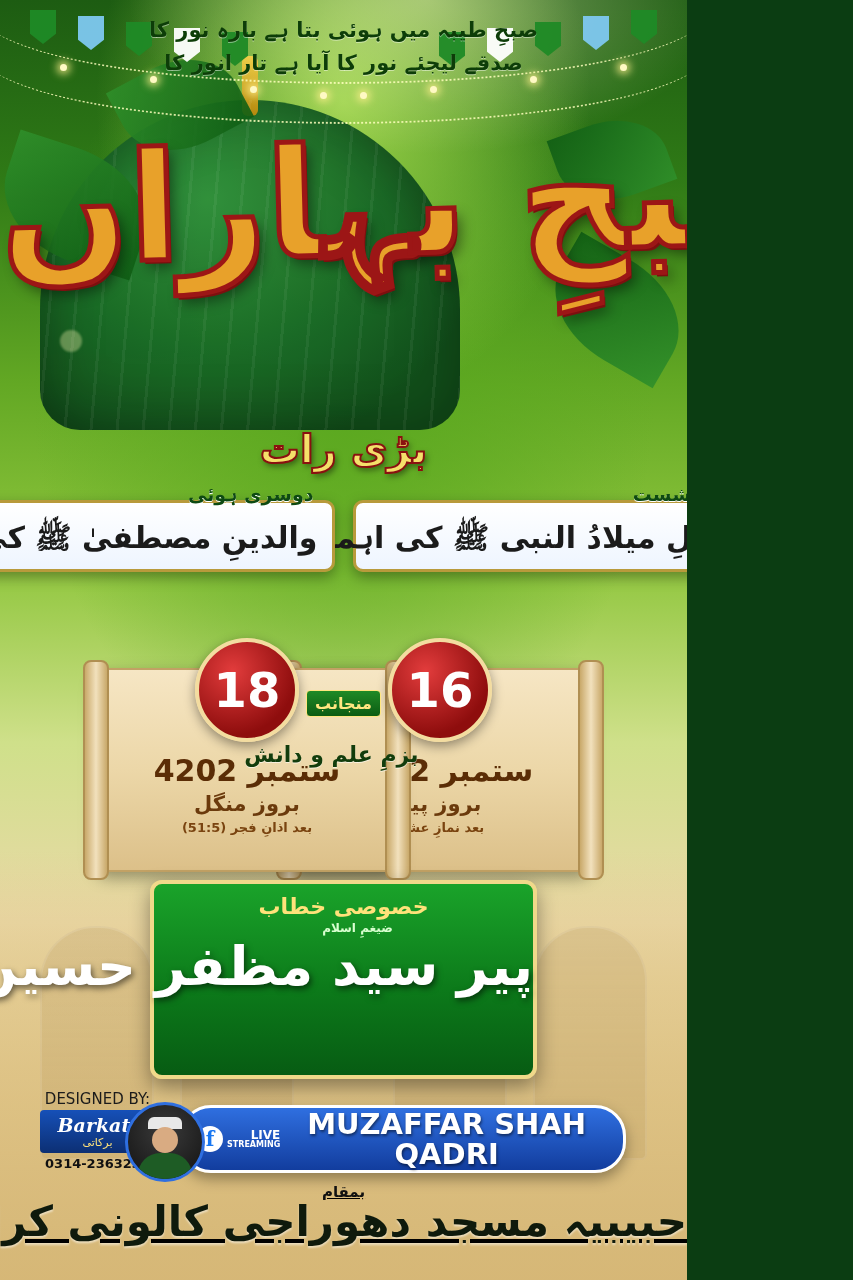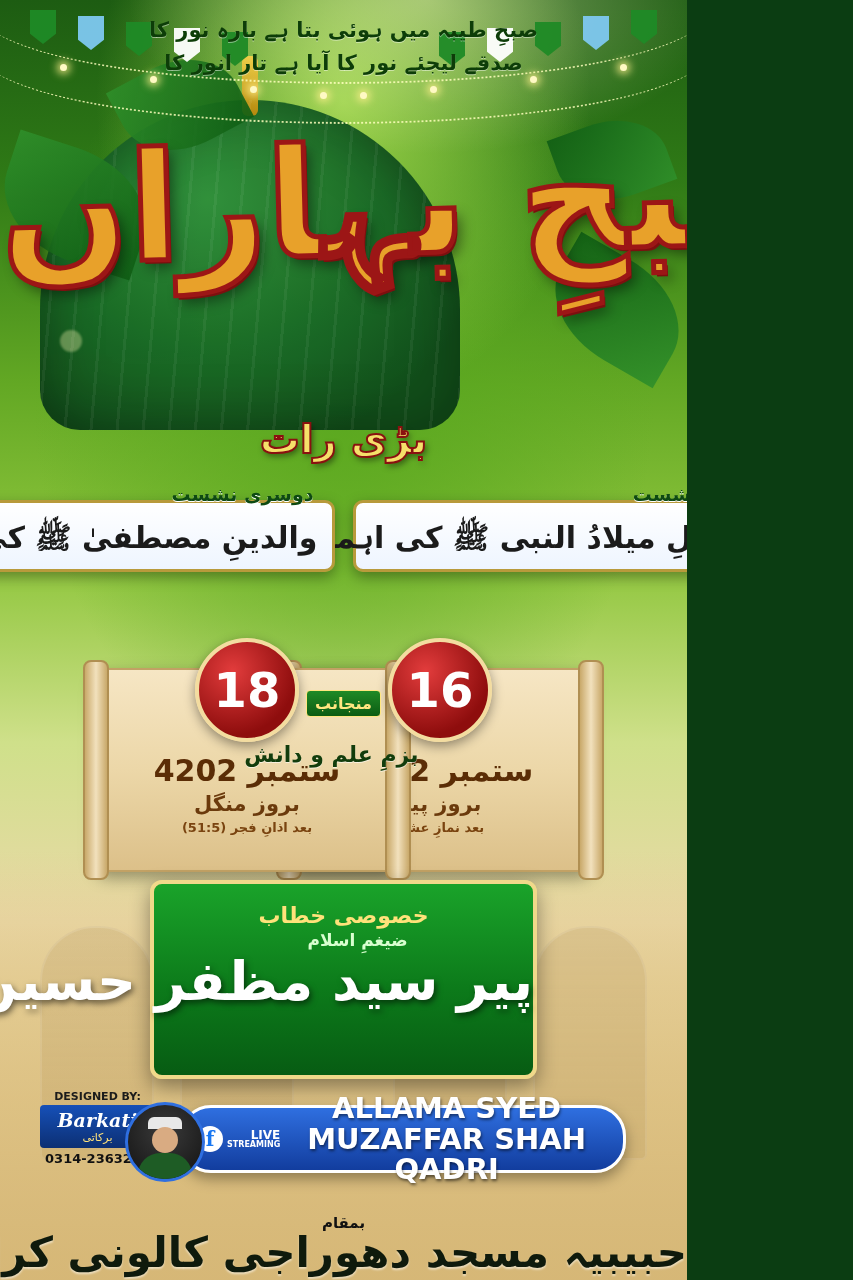--- a/index.html
+++ b/index.html
@@ -93,21 +93,21 @@
     color:#e8a12a;
     -webkit-text-stroke:5px #9c1616;
     text-shadow:
       0 0 2px #ffdf6e,
       3px 4px 0 #7d0f0f,
       6px 8px 14px rgba(0,0,0,.45);
     letter-spacing:-6px;
     transform:rotate(-1.5deg);
   }
   .title-sub{
-    position:absolute;left:0;right:0;top:416px;text-align:center;
+    position:absolute;left:0;right:0;top:426px;text-align:center;
     font-size:40px;font-weight:bold;color:#f5e06a;
     -webkit-text-stroke:2px #8a1010;
     text-shadow:2px 3px 6px rgba(0,0,0,.5);
   }
 
   .sessions{
     position:absolute;left:30px;right:30px;top:500px;
     display:flex;flex-direction:row-reverse;gap:18px;justify-content:center;
   }
   .session{
@@ -184,34 +184,34 @@
   .speaker-panel{
     position:absolute;left:150px;right:150px;top:880px;height:185px;
     background:linear-gradient(180deg,#1aa32a 0%, #0c7a1a 55%, #075c13 100%);
     border:4px solid #f0d98a;
     border-radius:12px;
     box-shadow:0 8px 20px rgba(0,0,0,.4);
     text-align:center;
     padding-top:6px;
   }
   .speaker-kicker{
-    color:#ffe27a;font-size:22px;font-weight:bold;margin-top:13px;
+    color:#ffe27a;font-size:22px;font-weight:bold;margin-top:4px;
   }
   .speaker-sub{
-    color:#d9ffd0;font-size:17px;font-weight:bold;margin-top:2px;padding-left:28px;
+    color:#d9ffd0;font-size:12px;font-weight:bold;margin-top:2px;padding-left:28px;
   }
   .speaker-name{
     color:#ffffff;font-size:54px;font-weight:bold;line-height:1.1;margin-top:2px;
     text-shadow:2px 3px 6px rgba(0,0,0,.55);
   }
 
   .designed{
     position:absolute;left:40px;top:1090px;width:115px;text-align:center;
   }
-  .designed-label{font-size:11px;font-weight:bold;color:#1b1b1b;}
+  .designed-label{font-size:15px;font-weight:normal;color:#1b1b1b;}
   .designed-box{
     background:linear-gradient(180deg,#1650b8,#0c2f73);
     border-radius:4px;padding:4px 2px;margin-top:2px;
   }
   .designed-brand{color:#fff;font-size:19px;font-style:italic;font-weight:bold;font-family:"DejaVu Serif",serif;}
   .designed-brand-ur{color:#ffe27a;font-size:11px;}
   .designed-phone{font-size:13px;font-weight:bold;color:#111;margin-top:3px;}
 
   .live-bar{
     position:absolute;left:180px;top:1105px;width:440px;height:62px;
@@ -245,21 +245,21 @@
     margin-left:14px;font-family:"DejaVu Serif",serif;
   }
   .live-word{color:#fff;font-size:12px;font-weight:bold;margin-left:4px;line-height:1.05;text-align:right;}
   .live-name{
     flex:1;color:#fff;font-size:29px;font-weight:bold;line-height:1.05;
     text-align:center;padding-right:10px;
     text-shadow:1px 2px 3px rgba(0,0,0,.5);
   }
 
   .venue{
-    position:absolute;left:0;right:0;bottom:3px;text-align:center;
+    position:absolute;left:0;right:0;bottom:34px;text-align:center;text-decoration:underline;
   }
   .venue-crest{
     color:#111;font-size:15px;font-weight:bold;margin-bottom:-4px;
   }
   .venue-main{
     color:#0f1a0c;font-size:42px;font-weight:bold;
     text-shadow:0 2px 2px rgba(255,255,255,.5);
   }
 </style>
 </head>
@@ -318,21 +318,21 @@
     <div class="title-main urdu">جشنِ صبحِ بہاراں</div>
   </div>
   <div class="title-sub urdu">بڑی رات</div>
 
   <div class="sessions">
     <div class="session">
       <div class="session-tag urdu">پہلی نشست</div>
       <div class="session-title urdu">محفلِ میلادُ النبی ﷺ کی اہمیت</div>
     </div>
     <div class="session">
-      <div class="session-tag urdu">دوسری نشست</div>
+      <div class="session-tag urdu">دوسری ہوئی</div>
       <div class="session-title urdu">والدینِ مصطفیٰ ﷺ کی عظمت و شان</div>
     </div>
   </div>
 
   <div class="dates">
 
     <div class="scroll scroll-right">
       <div class="badge">16</div>
       <div class="scroll-body">
         <div class="date-main urdu">ستمبر 2024</div>
@@ -377,21 +377,20 @@
       <div class="cap"></div>
       <div class="face"></div>
       <div class="body"></div>
     </div>
     <div class="fb">f</div>
     <div class="live-word">
       <div>LIVE</div>
       <div style="font-size:8px">STREAMING</div>
     </div>
     <div class="live-name">
-      <div>ALLAMA SYED</div>
       <div>MUZAFFAR SHAH QADRI</div>
     </div>
   </div>
 
   <div class="venue">
     <div class="venue-crest urdu">بمقام</div>
     <div class="venue-main urdu">حبیبیہ مسجد دھوراجی کالونی کراچی</div>
   </div>
 
 </div>

